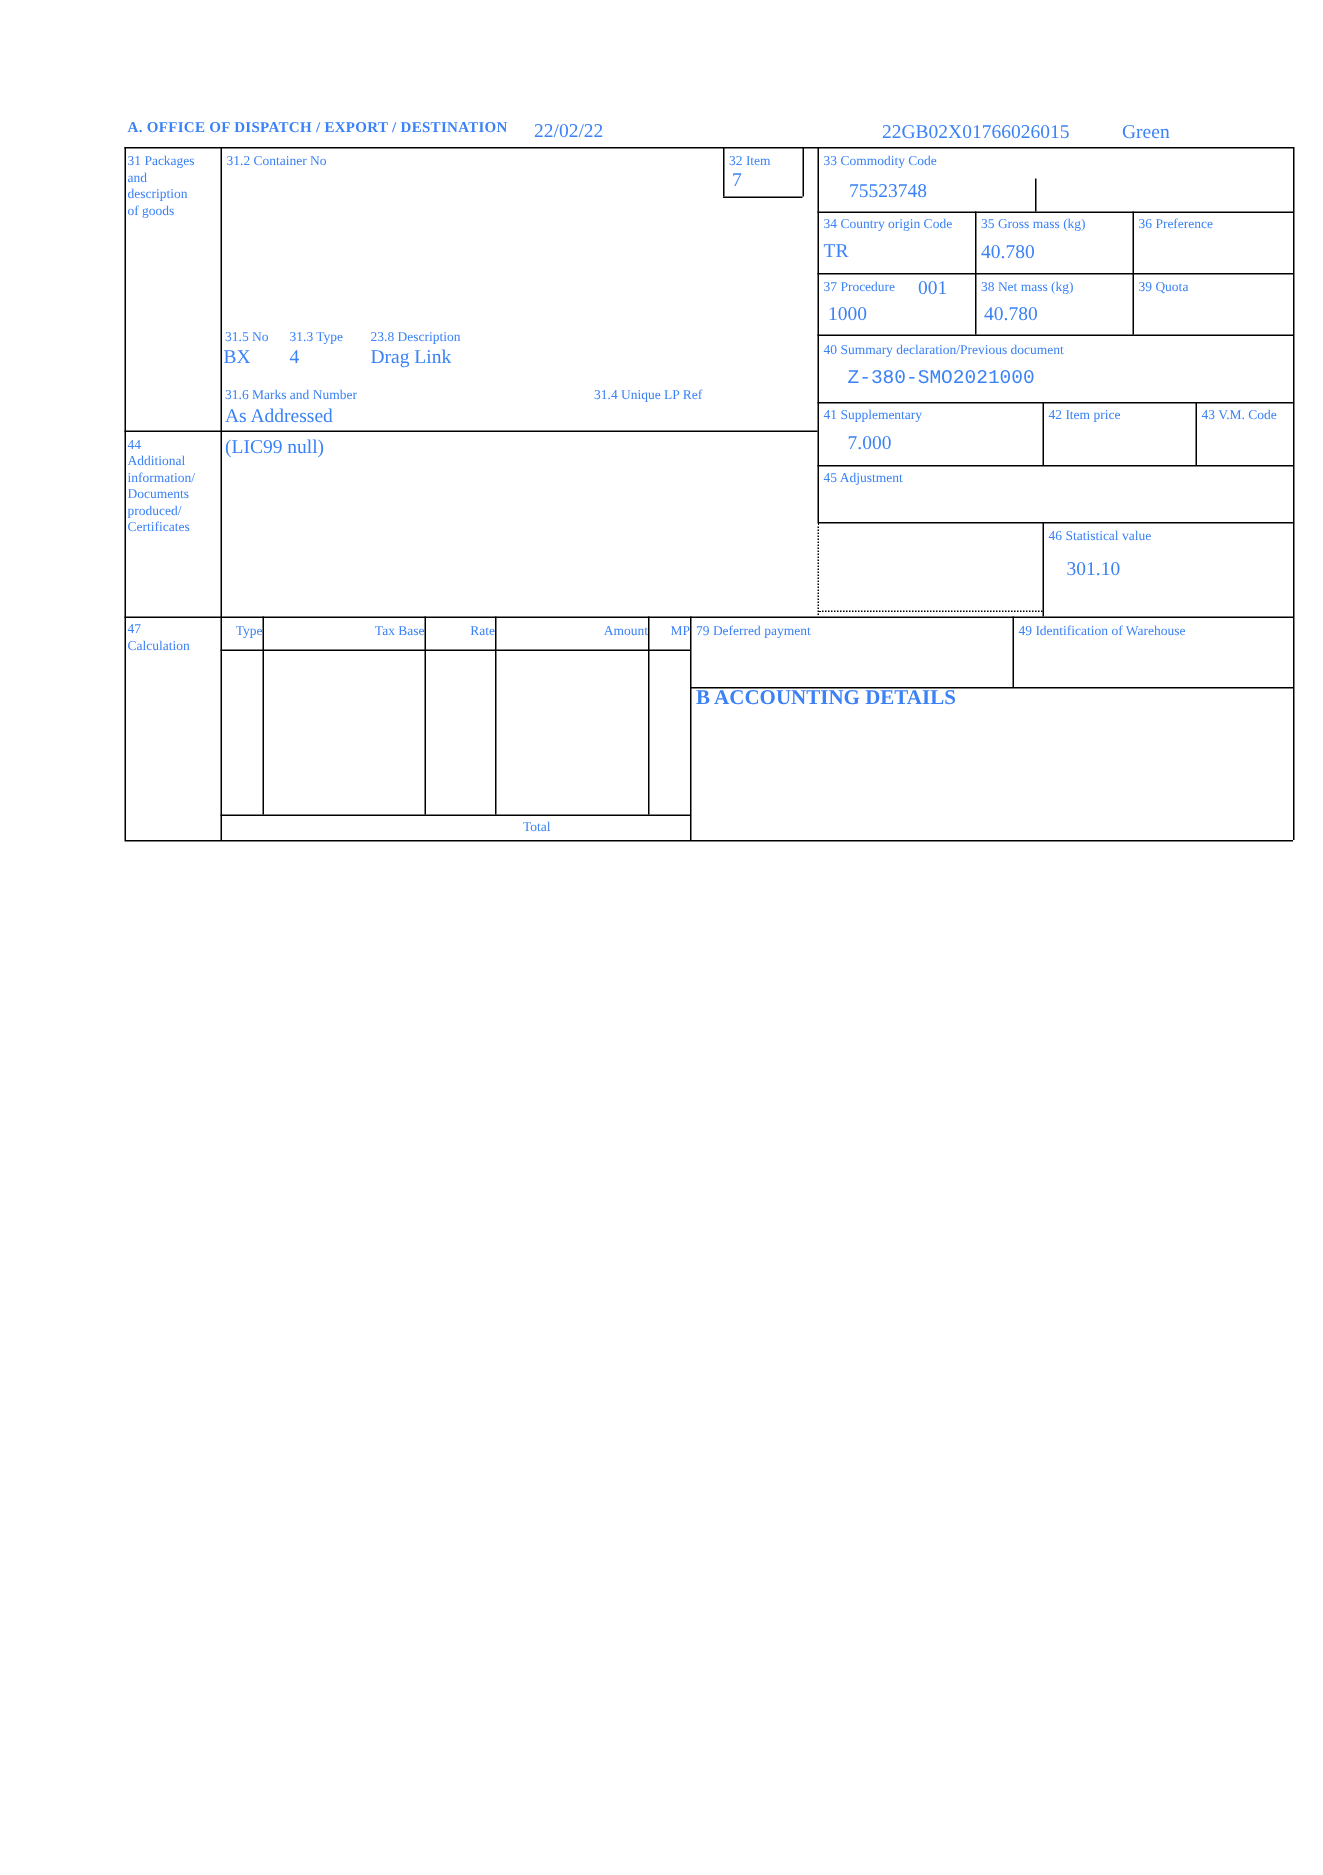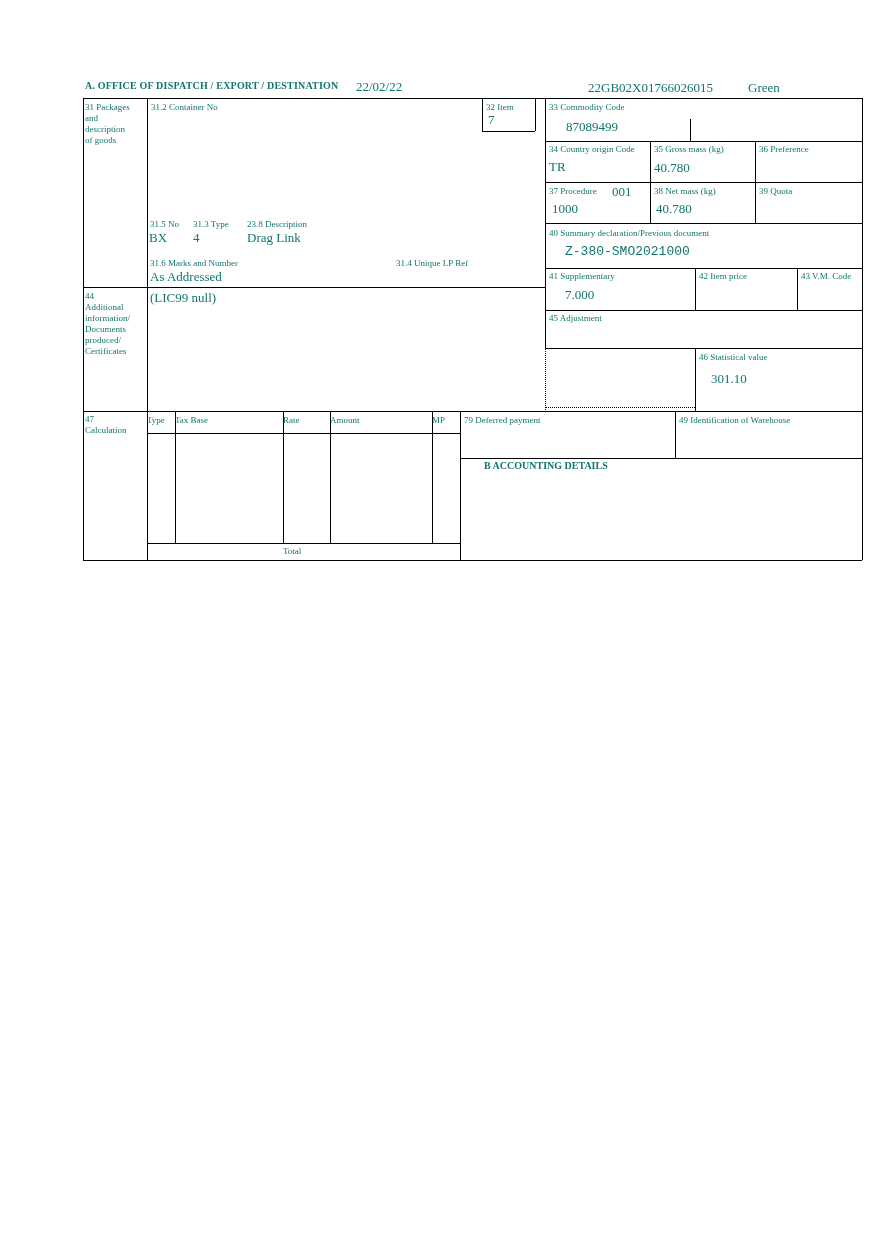--- a/index.html
+++ b/index.html
@@ -1,26 +1,26 @@
 <!DOCTYPE html>
 <html><head>
 <meta charset="utf-8">
 <style>
   html,body { margin:0; padding:0; background:#ffffff; }
   .page {
     position:relative; width:882px; height:1250px;
-    background:#ffffff; color:#0f766e;
+    background:#ffffff; color:#3b82f6;
     font-family:"Liberation Serif", serif;
     overflow:hidden;
   }
   .lbl { position:absolute; font-size:9px; line-height:11px; white-space:nowrap; }
   .val { position:absolute; font-size:13px; line-height:15px; white-space:nowrap; }
   .pre { white-space:pre-line; }
   .bold { font-weight:bold; }
-  .ctr { text-align:left; white-space:nowrap; }
+  .ctr { text-align:right; white-space:nowrap; }
   .hline { position:absolute; height:0; border-top:1px solid #000; }
   .vline { position:absolute; width:0; border-left:1px solid #000; }
   .dot-h { border-top:1px dotted #000; }
   .dot-v { border-left:1px dotted #000; }
   .hdr-office { position:absolute; font-size:10px; letter-spacing:0.2px; font-weight:bold; white-space:nowrap; }
 </style>
 </head>
 <body>
 
 <div class="page">
@@ -92,21 +92,21 @@
   <div class="val" style="left:193px; top:230px;">4</div>
   <div class="val" style="left:247px; top:230px;">Drag Link</div>
 
   <div class="lbl" style="left:150px; top:258px;">31.6 Marks and Number</div>
   <div class="lbl" style="left:396px; top:258px;">31.4 Unique LP Ref</div>
   <div class="val" style="left:150px; top:269px;">As Addressed</div>
 
   <div class="val" style="left:150px; top:290px;">(LIC99 null)</div>
 
   <div class="lbl" style="left:549px; top:102px;">33 Commodity Code</div>
-  <div class="val" style="left:566px; top:119px;">87089499</div>
+  <div class="val" style="left:566px; top:119px;">75523748</div>
 
   <div class="lbl" style="left:549px; top:144px;">34 Country origin Code</div>
   <div class="val" style="left:549px; top:159px;">TR</div>
 
   <div class="lbl" style="left:654px; top:144px;">35 Gross mass (kg)</div>
   <div class="val" style="left:654px; top:160px;">40.780</div>
 
   <div class="lbl" style="left:759px; top:144px;">36 Preference</div>
 
   <div class="lbl" style="left:549px; top:186px;">37 Procedure</div>
@@ -134,15 +134,15 @@
 
   <div class="lbl ctr" style="left:147px; top:415px; width:28px;">Type</div>
   <div class="lbl ctr" style="left:175px; top:415px; width:108px;">Tax Base</div>
   <div class="lbl ctr" style="left:283px; top:415px; width:47px;">Rate</div>
   <div class="lbl ctr" style="left:330px; top:415px; width:102px;">Amount</div>
   <div class="lbl ctr" style="left:432px; top:415px; width:28px;">MP</div>
   <div class="lbl ctr" style="left:283px; top:546px; width:84px;">Total</div>
 
   <div class="lbl" style="left:464px; top:415px;">79 Deferred payment</div>
   <div class="lbl" style="left:679px; top:415px;">49 Identification of Warehouse</div>
-  <div class="lbl bold" style="left:484px; top:460px; font-size:10px;">B ACCOUNTING DETAILS</div>
+  <div class="lbl bold" style="left:464px; top:460px; font-size:14px;">B ACCOUNTING DETAILS</div>
 
 </div>
 
 </body></html>

